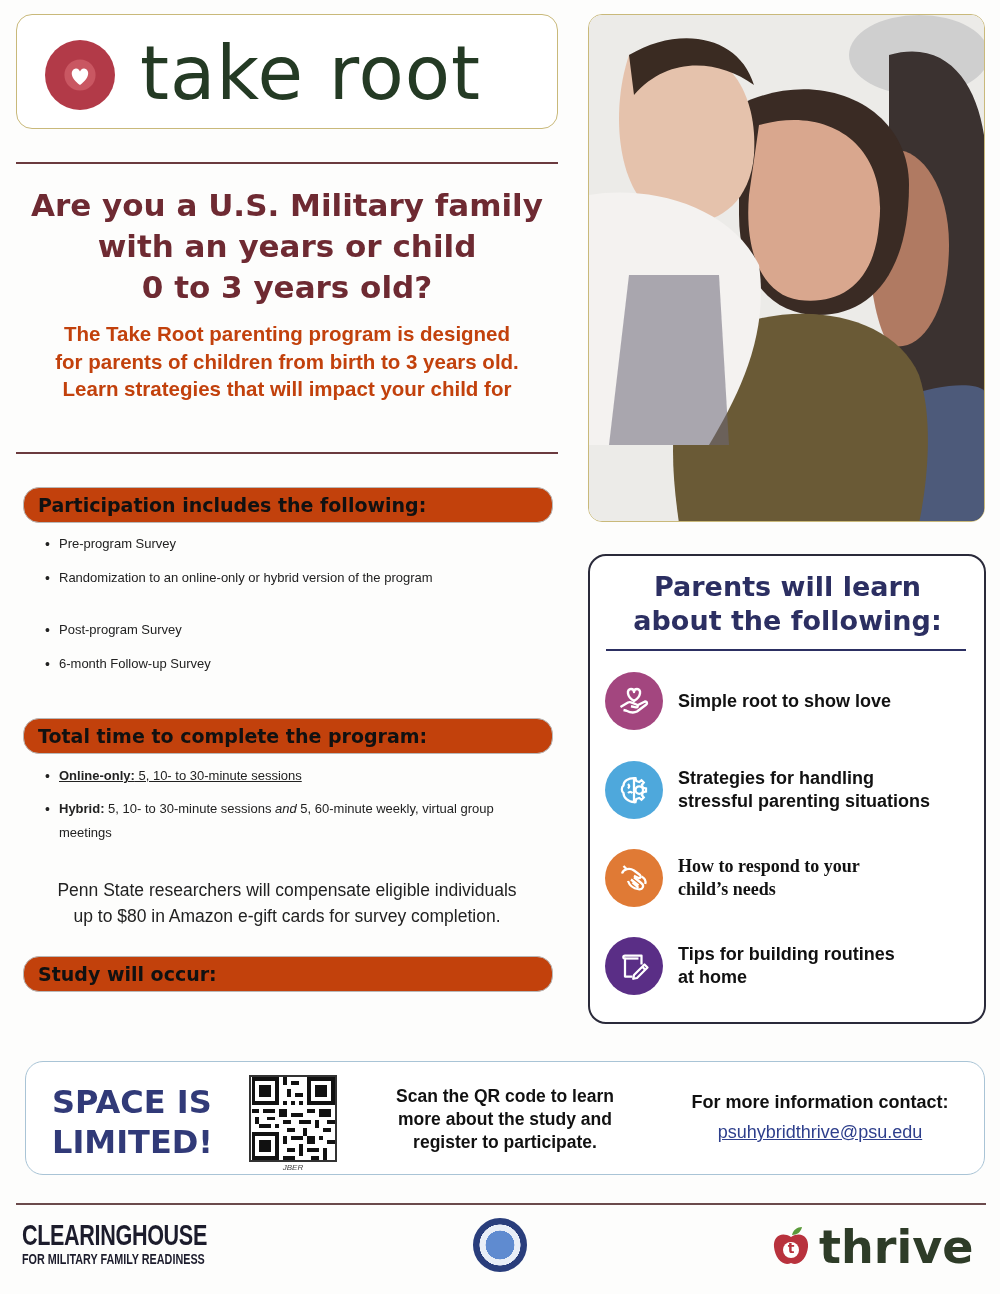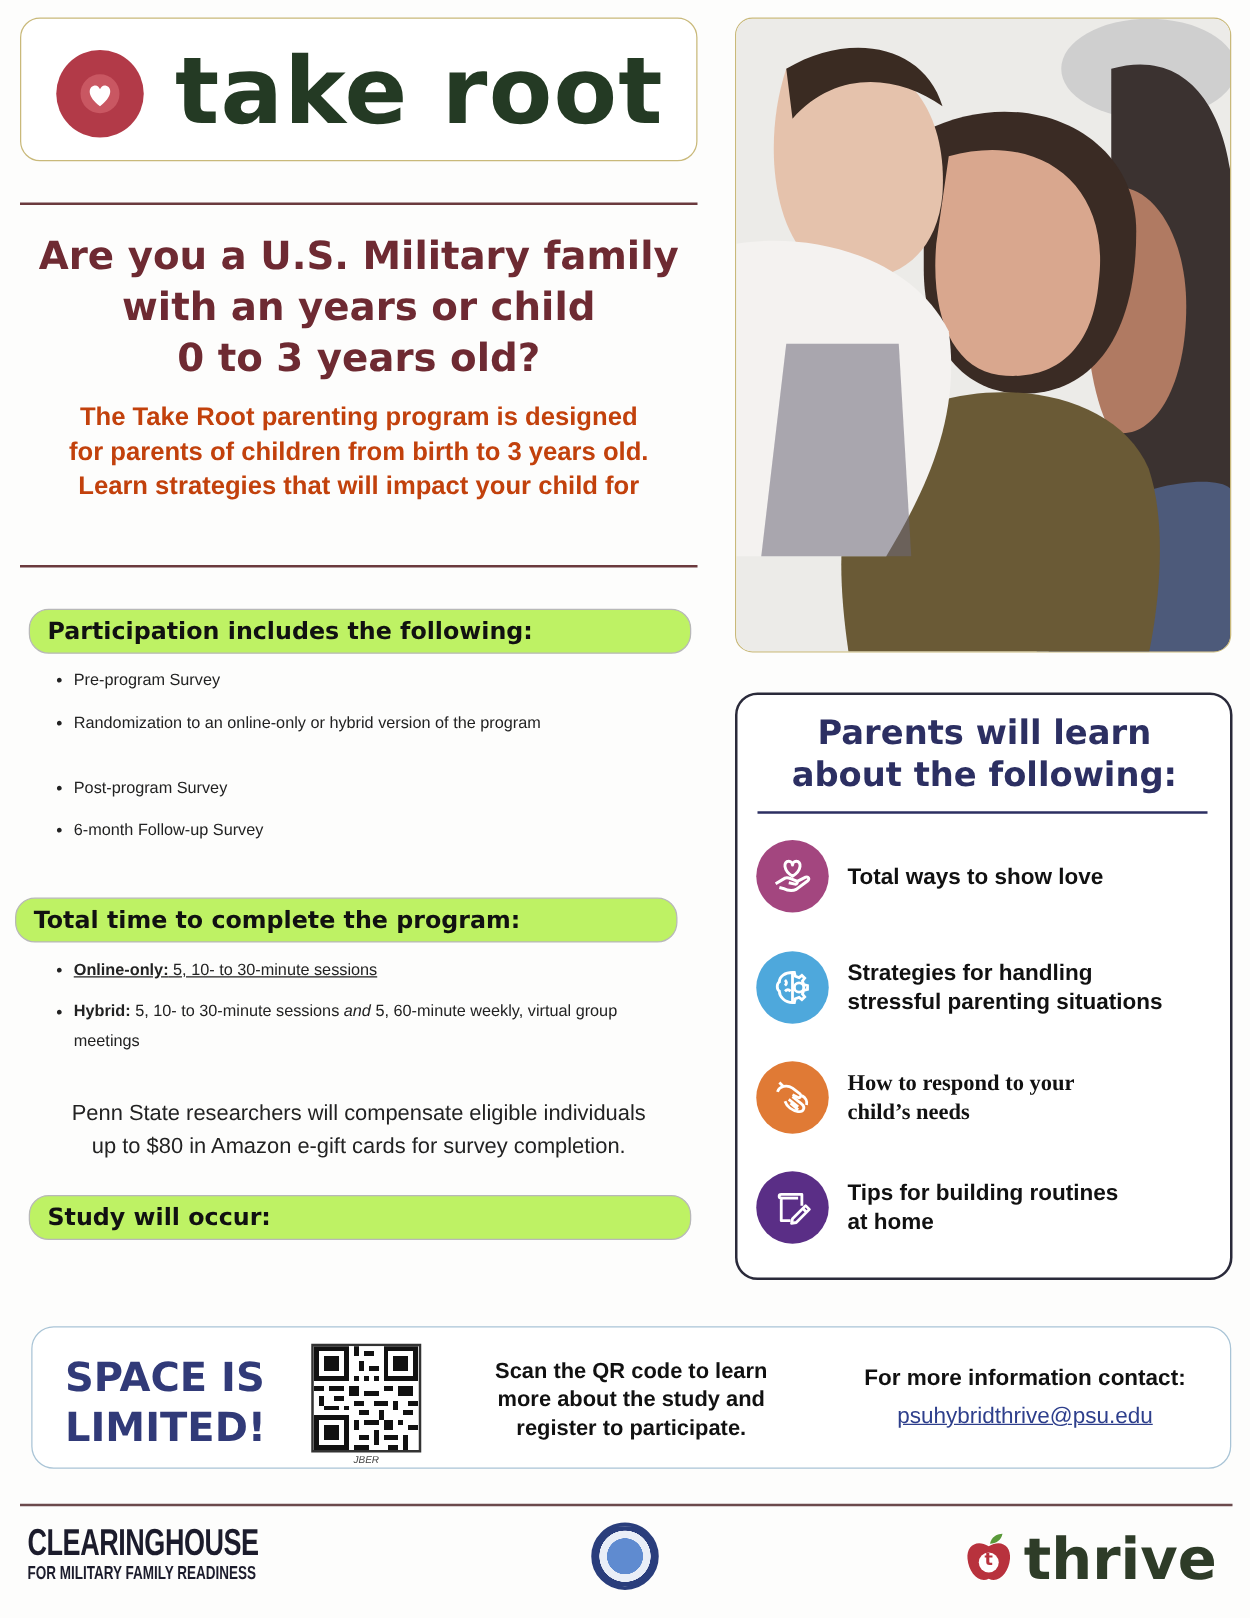--- a/index.html
+++ b/index.html
@@ -2,25 +2,25 @@
 <html><head>
 <meta charset="utf-8">
 <style>
   *{box-sizing:border-box;margin:0;padding:0;}
   html,body{width:1000px;height:1294px;background:#fdfdfc;overflow:hidden;}
   body{position:relative;font-family:"Liberation Sans",sans-serif;color:#111;}
   .abs{position:absolute;}
   
   #logo-box{left:16px;top:14px;width:542px;height:115px;border:1.5px solid #c9b97a;border-radius:16px;background:#fff;}
   #logo-circle{left:45px;top:40px;width:70px;height:70px;border-radius:50%;background:#b23a48;display:flex;align-items:center;justify-content:center;}
-  #logo-text{left:140px;top:28px;font-family:"DejaVu Sans",sans-serif;font-weight:bold;font-size:74px;color:#243a24;letter-spacing:1px;line-height:90px;}
+  #logo-text{left:140px;top:28px;font-family:"DejaVu Sans",sans-serif;font-weight:normal;font-size:74px;color:#243a24;letter-spacing:1px;line-height:90px;}
   .hr-maroon{height:2px;background:#6b3a3e;}
   #headline{left:16px;top:185px;width:542px;text-align:center;font-family:"DejaVu Sans",sans-serif;font-weight:bold;font-size:31px;line-height:41px;color:#6e2a32;}
   #intro{left:16px;top:320px;width:542px;text-align:center;font-weight:bold;font-size:20.5px;line-height:27.5px;color:#c2410c;}
-  .pill{border:1.5px solid #b8b8b8;border-radius:16px;height:36px;padding-left:14px;display:flex;align-items:center;font-family:"DejaVu Sans",sans-serif;font-weight:bold;font-size:19px;color:#111;background:#bef264;}
+  .pill{border:1.5px solid #b8b8b8;border-radius:16px;height:36px;padding-left:14px;display:flex;align-items:center;font-family:"DejaVu Sans",sans-serif;font-weight:bold;font-size:19px;color:#111;background:#c2410c;}
   ul.bul{list-style:none;}
   ul.bul li{position:relative;padding-left:14px;font-size:13px;line-height:24px;color:#222;}
   ul.bul li::before{content:"•";position:absolute;left:0;top:0;font-size:14px;}
   #comp{left:16px;top:877px;width:542px;text-align:center;font-size:17.5px;line-height:26px;color:#222;}
   
   #photo{left:588px;top:14px;width:397px;height:508px;border-radius:14px;overflow:hidden;border:1px solid #c9b97a;}
   
   #learn-box{left:588px;top:554px;width:398px;height:470px;border:2px solid #2a2a3a;border-radius:18px;background:#fff;}
   #learn-title{left:600px;top:570px;width:375px;text-align:center;font-family:"DejaVu Sans",sans-serif;font-weight:bold;font-size:27px;line-height:34px;color:#2c2f62;}
   #learn-hr{left:606px;top:649px;width:360px;height:2px;background:#2c2f62;}
@@ -73,21 +73,21 @@
 <div class="abs pill" style="left:23px;top:487px;width:530px;">
   <span>Participation includes the following:</span>
 </div>
 <ul class="abs bul" style="left:45px;top:532px;width:480px;">
   <li style="margin-bottom:10px;">Pre-program Survey</li>
   <li style="margin-bottom:28px;">Randomization to an online-only or hybrid version of the program</li>
   <li style="margin-bottom:10px;">Post-program Survey</li>
   <li>6-month Follow-up Survey</li>
 </ul>
 
-<div class="abs pill" style="left:12px;top:718px;width:530px;align-items:center;">
+<div class="abs pill" style="left:23px;top:718px;width:530px;align-items:center;">
   <span>Total time to complete the program:</span>
 </div>
 <ul class="abs bul" style="left:45px;top:764px;width:500px;">
   <li style="margin-bottom:9px;text-decoration:underline;"><b>Online-only:</b><span> 5, 10- to 30-minute sessions</span></li>
   <li><b>Hybrid:</b><span> 5, 10- to 30-minute sessions </span><i>and</i><span> 5, 60-minute weekly, virtual group meetings</span></li>
 </ul>
 
 <div id="comp" class="abs">
   <div>Penn State researchers will compensate eligible individuals</div>
   <div>up to $80 in Amazon e-gift cards for survey completion.</div>
@@ -126,21 +126,21 @@
 
 <div class="abs learn-item" style="top:672px;">
   <div class="learn-icon" style="background:#a3467f;">
     <svg width="36" height="36" viewBox="0 0 24 24" fill="none" stroke="#fff" stroke-width="1.6" stroke-linejoin="round">
         <path d="M12 12 C7 9 7 4 10 4 C11.3 4 12 5 12 6 C12 5 12.7 4 14 4 C17 4 17 9 12 12Z"></path>
         <path d="M3 16 L8 13 C9 12.5 10 12.8 11 13.3 L14 14.5 C15 15 14.5 16.5 13.3 16.2 L10 15.5"></path>
         <path d="M14 15 L19 12.5 C20.5 12 21.3 13.5 20 14.5 L14 19 C12 20 9 19.5 7 18.5 L5 18"></path>
       </svg>
   </div>
   <div class="learn-text">
-      <div>Total ways to show love</div>
+      <div>Simple root to show love</div>
     </div>
 </div>
 
 <div class="abs learn-item" style="top:761px;">
   <div class="learn-icon" style="background:#4ea8dc;">
     <svg width="36" height="36" viewBox="0 0 24 24" fill="none" stroke="#fff" stroke-width="1.5">
         <path d="M12 4 C8 4 5 6 5 9 C3.5 10 3.5 13 5 14 C5 17 8 20 12 20Z"></path>
         <path d="M8 8 C9 9 9 10 8 11 M8 14 C9 13 10 13 11 14"></path>
         <circle cx="15.5" cy="12" r="2.5"></circle>
         <path d="M12 4 L13 4 L13.5 6 L15.5 6.7 L17 5.5 L18.5 7 L17.3 8.5 L18 10.5 L20 11 L20 13 L18 13.5 L17.3 15.5 L18.5 17 L17 18.5 L15.5 17.3 L13.5 18 L13 20 L12 20"></path>

